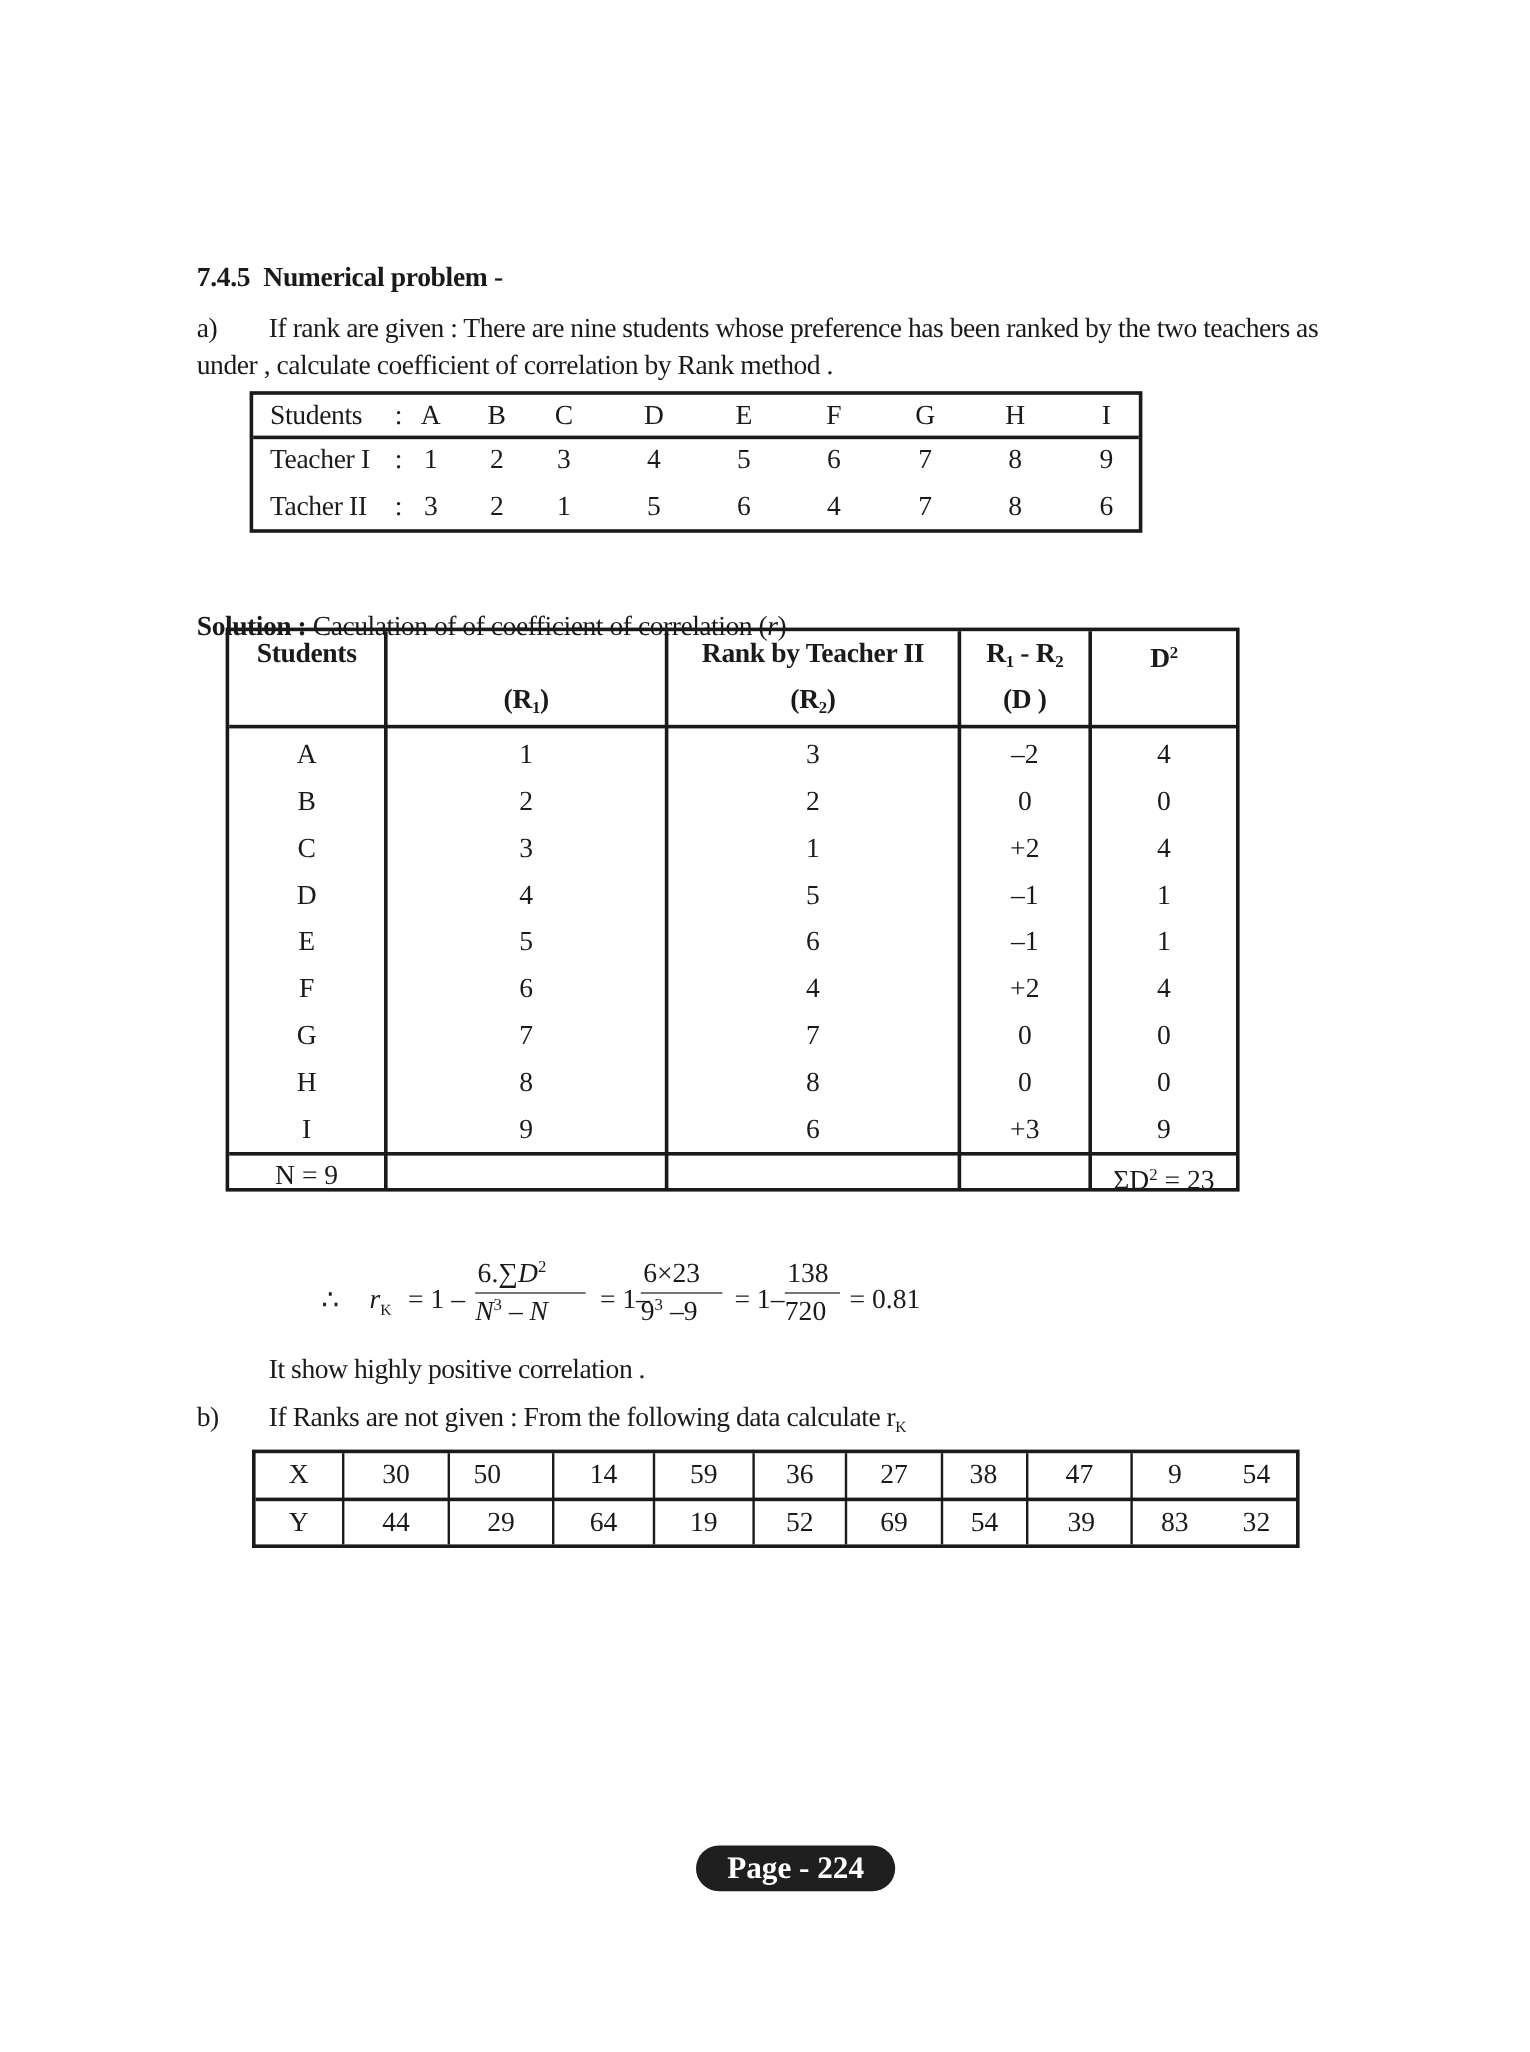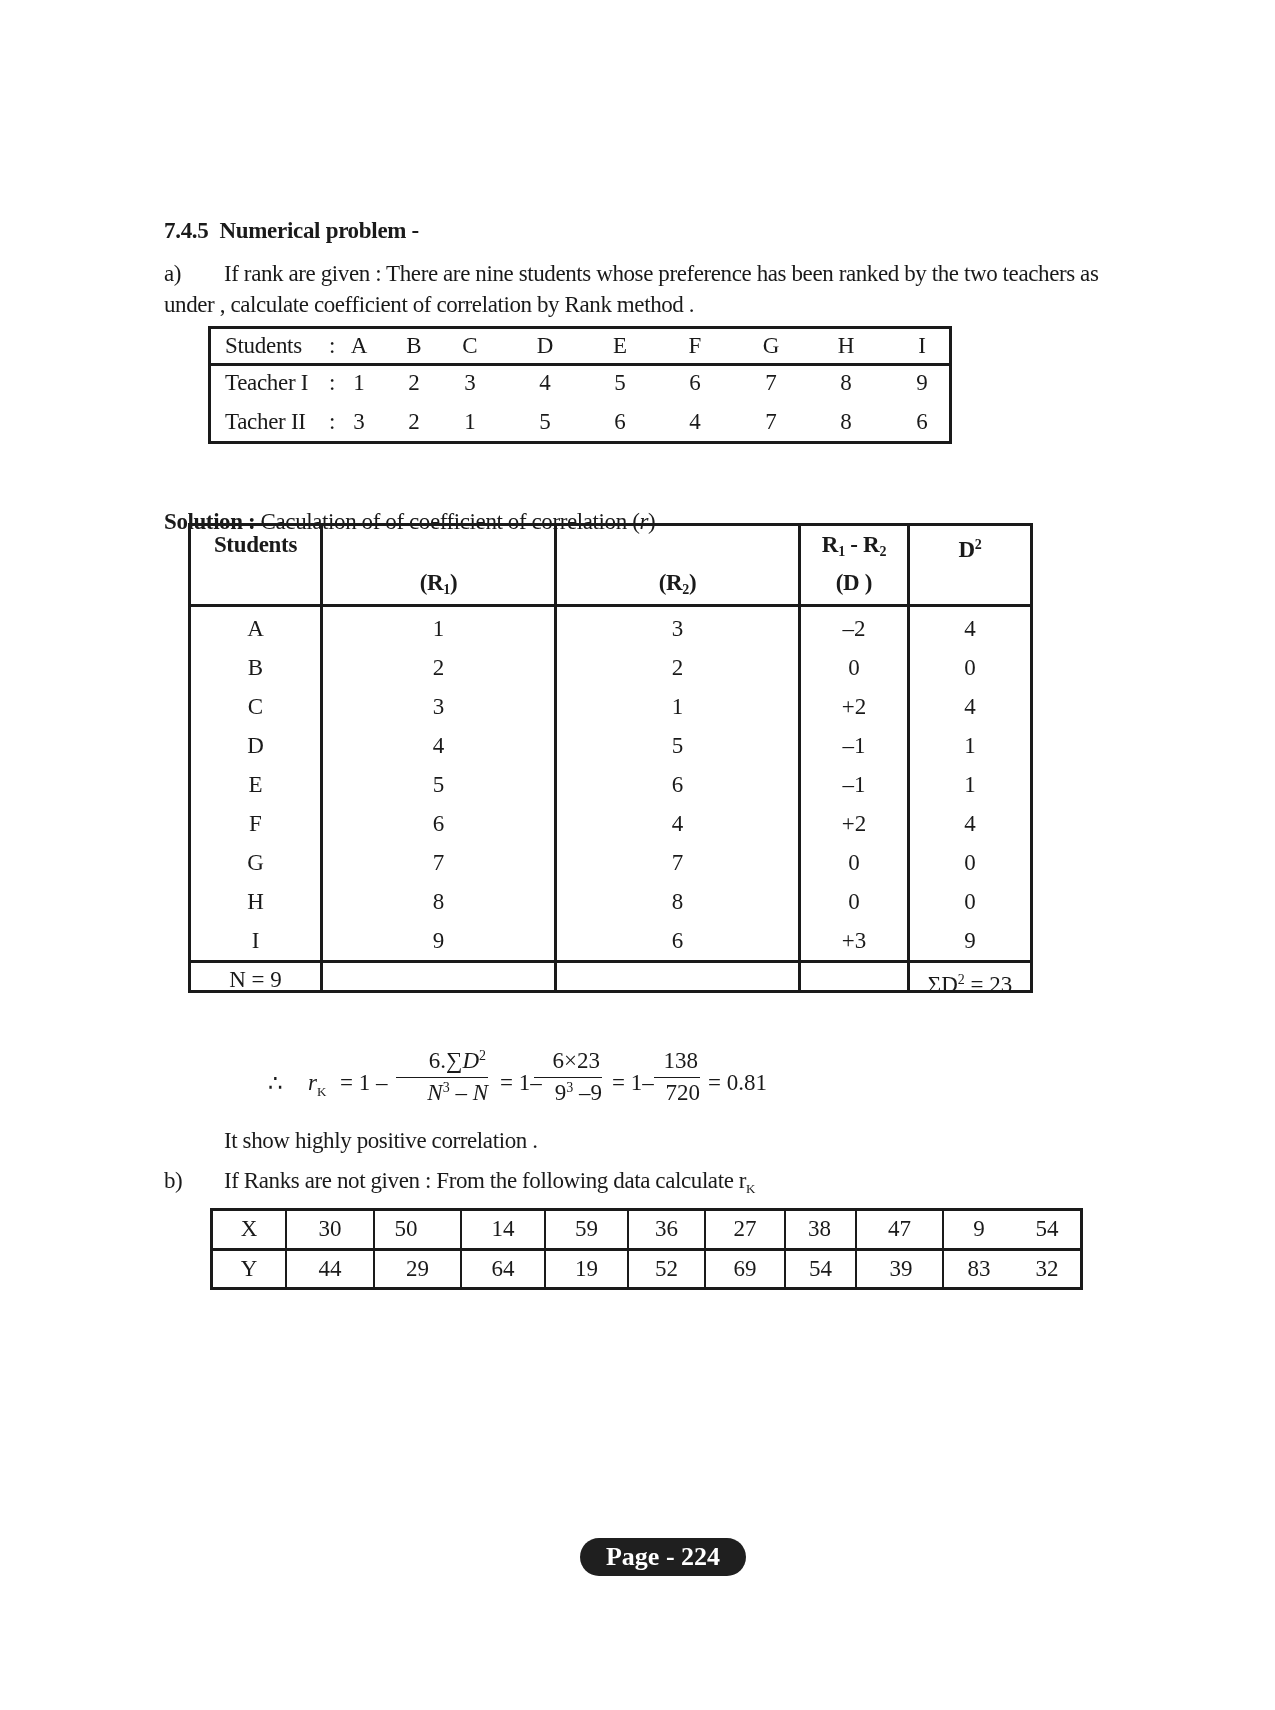--- a/index.html
+++ b/index.html
@@ -43,21 +43,21 @@
     }
     .t2 .vline { position: absolute; top: 0; bottom: 0; width: 3px; background: #1a1a1a; }
     .t2 .hline { position: absolute; left: 0; right: 0; height: 3px; background: #1a1a1a; }
     .t2 .hdr { position: absolute; font-weight: bold; text-align: center; line-height: 38px; letter-spacing: -0.3px; }
     .t2 .cell { position: absolute; text-align: center; height: 39px; line-height: 39px; }
     .t2 sub { font-size: 14px; vertical-align: -4px; }
     .t2 sup { font-size: 14px; vertical-align: 8px; }
 
     
     .formula { left: 268px; top: 1048px; height: 64px; font-size: 23px; font-family: "Liberation Serif", serif; }
-    .frac { position: absolute; text-align: right; }
+    .frac { position: absolute; text-align: left; }
     .frac .num { display: block; border-bottom: 1.5px solid #1a1a1a; padding: 0 2px 3px; }
     .frac .den { display: block; padding-top: 2px; }
     .ftxt { position: absolute; top: 22px; white-space: nowrap; }
     .formula sup { font-size: 14px; vertical-align: 8px; }
     .formula sub { font-size: 13px; vertical-align: -6px; }
 
     .note { left: 224px; top: 1128px; font-size: 23px; letter-spacing: -0.4px; }
     .partb { left: 164px; top: 1168px; font-size: 23px; letter-spacing: -0.4px; }
     .partb .label { display: inline-block; width: 60px; }
     .partb sub { font-size: 13px; vertical-align: -5px; }
@@ -139,20 +139,21 @@
 <div class="abs t2">
   <div class="vline" style="left:129px"></div>
   <div class="vline" style="left:363px"></div>
   <div class="vline" style="left:607px"></div>
   <div class="vline" style="left:716px"></div>
   <div class="hline" style="top:78px"></div>
   <div class="hline" style="top:434px"></div>
 
   <div class="hdr" style="left:0;width:129px;top:0">Students</div>
   <div class="hdr" style="left:132px;width:231px;top:38px"><span>(R</span><sub>1</sub>)</div>
+  <div class="hdr" style="left:366px;width:241px;top:0">Rank by Teacher II</div>
   <div class="hdr" style="left:366px;width:241px;top:38px"><span>(R</span><sub>2</sub>)</div>
   <div class="hdr" style="left:610px;width:106px;top:0"><span>R</span><sub>1</sub><span> - R</span><sub>2</sub></div>
   <div class="hdr" style="left:610px;width:106px;top:38px">(D )</div>
   <div class="hdr" style="left:719px;width:120px;top:0"><span>D</span><sup>2</sup></div>
 
   <div>
     <div class="cell" style="left:0;width:129px;top:83px">A</div>
     <div class="cell" style="left:132px;width:231px;top:83px">1</div>
     <div class="cell" style="left:366px;width:241px;top:83px">3</div>
     <div class="cell" style="left:610px;width:106px;top:83px">–2</div>

